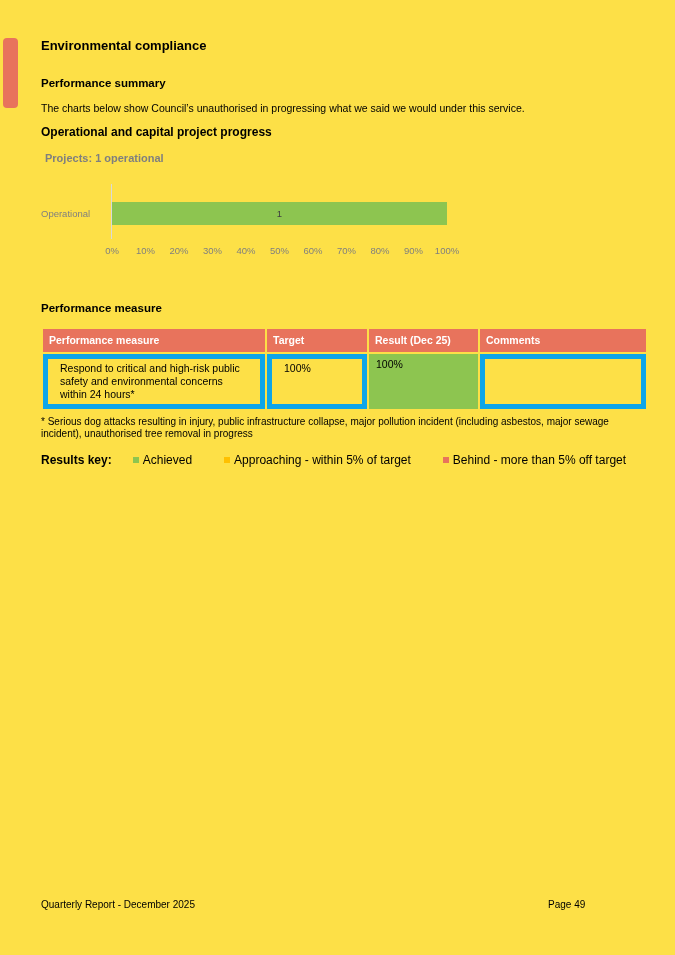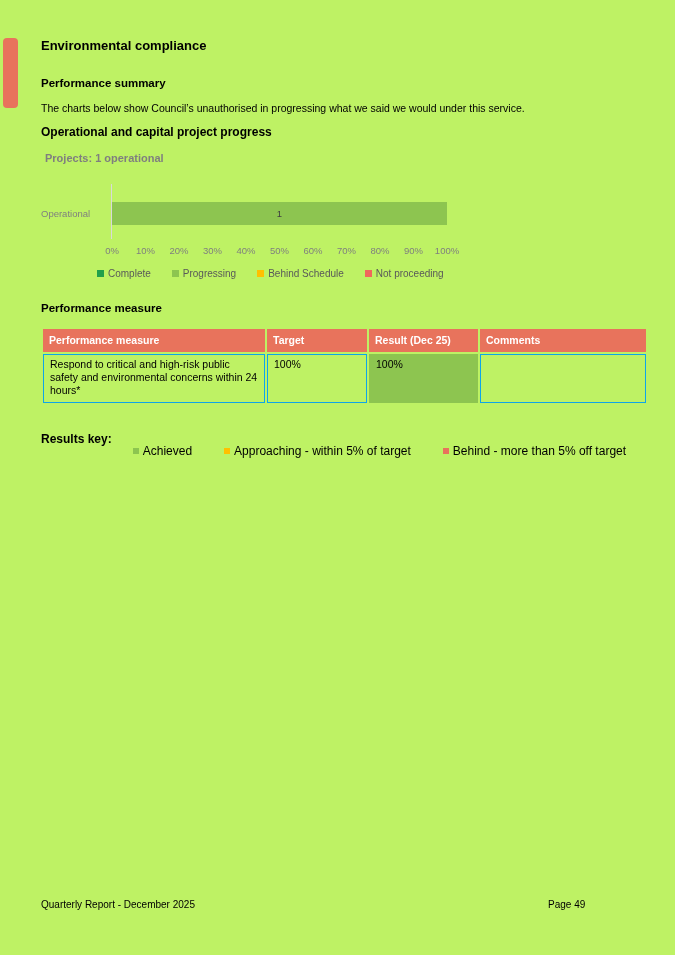--- a/index.html
+++ b/index.html
@@ -1,18 +1,18 @@
 <!DOCTYPE html>
 <html><head>
 <meta charset="utf-8">
 <style>
   * { margin:0; padding:0; box-sizing:border-box; }
   html,body { background:#fff; }
   .page {
-    position:relative; width:675px; height:955px; background:#bef264;
+    position:relative; width:675px; height:955px; background:#fde047;
     font-family:"Liberation Sans","DejaVu Sans",sans-serif; color:#000;
     overflow:hidden;
   }
   .side-tab {
     position:absolute; left:3px; top:38px; width:15px; height:70px;
     border-radius:4px;
   }
   .content { position:absolute; left:41px; top:38px; width:607px; }
   .h-title { font-size:13px; font-weight:bold; line-height:15px; }
   .h-sub   { font-size:11.5px; font-weight:bold; line-height:13px; margin-top:24px; }
@@ -42,28 +42,28 @@
   .h-pm { font-size:11.5px; font-weight:bold; line-height:13px; margin-top:10px; }
 
   table.pm-table {
     margin-top:12px; width:607px; border-collapse:separate; border-spacing:2px;
     font-size:10.5px;
   }
   .pm-table th {
     text-align:left; font-weight:bold; color:#ffffff; padding:4px 6px;
     font-size:10.5px; line-height:13px; height:23px;
   }
-  .pm-table td { border:1px solid #0ea5e9; padding:3px 6px; vertical-align:top; line-height:13px; }
+  .pm-table td { border:5px solid #0ea5e9; padding:3px 12px; vertical-align:top; line-height:13px; }
   .pm-table tr.body-row { height:49px; }
   .pm-table td.result-cell { border:none; padding:4px 7px; }
 
   .footnote { font-size:10px; line-height:11.5px; margin-top:5px; }
   .results-key { margin-top:14px; display:flex; align-items:center; font-size:12px;gap:14px; }
   .rk-label { font-weight:bold; margin-right:7px; }
-  .rk-item { display:flex; align-items:center; gap:4px; margin-right:18px; white-space:nowrap;margin-top:25px; }
+  .rk-item { display:flex; align-items:center; gap:4px; margin-right:18px; white-space:nowrap; }
   .rk-sq { width:6px; height:6px; display:inline-block; flex:0 0 auto; }
 
   .footer-left  { position:absolute; left:41px; top:899px; font-size:10px; }
   .footer-right { position:absolute; left:548px; top:899px; font-size:10px; }
 </style>
 </head>
 <body>
 
 <div class="page">
   <div class="side-tab" style="background-color: rgb(232, 115, 92);"></div>
@@ -87,38 +87,20 @@
         <span style="left:20%">20%</span>
         <span style="left:30%">30%</span>
         <span style="left:40%">40%</span>
         <span style="left:50%">50%</span>
         <span style="left:60%">60%</span>
         <span style="left:70%">70%</span>
         <span style="left:80%">80%</span>
         <span style="left:90%">90%</span>
         <span style="left:100%">100%</span>
       </div>
-      <div class="legend">
-        <span class="lg-item">
-          <span class="sq" style="background-color: rgb(33, 160, 75);"></span>
-          <span>Complete</span>
-        </span>
-        <span class="lg-item">
-          <span class="sq" style="background-color: rgb(141, 197, 80);"></span>
-          <span>Progressing</span>
-        </span>
-        <span class="lg-item">
-          <span class="sq" style="background-color: rgb(255, 192, 0);"></span>
-          <span>Behind Schedule</span>
-        </span>
-        <span class="lg-item">
-          <span class="sq" style="background-color: rgb(240, 104, 92);"></span>
-          <span>Not proceeding</span>
-        </span>
-      </div>
     </div>
 
     <div class="h-pm">Performance measure</div>
 
     <table class="pm-table">
       <colgroup>
         <col style="width:222px">
           <col style="width:100px">
           <col style="width:109px">
           <col style="width:166px">
@@ -134,20 +116,21 @@
       <tbody>
         <tr class="body-row">
           <td>Respond to critical and high-risk public safety and environmental concerns within 24 hours*</td>
           <td>100%</td>
           <td class="result-cell" style="background-color: rgb(141, 197, 80);">100%</td>
           <td></td>
         </tr>
       </tbody>
     </table>
 
+    <p class="footnote">* Serious dog attacks resulting in injury, public infrastructure collapse, major pollution incident (including asbestos, major sewage incident), unauthorised tree removal in progress</p>
 
     <div class="results-key">
       <span class="rk-label">Results key:</span>
       <span class="rk-item">
         <span class="rk-sq" style="background-color: rgb(141, 197, 80);"></span>
         <span>Achieved</span>
       </span>
       <span class="rk-item">
         <span class="rk-sq" style="background-color: rgb(255, 192, 0);"></span>
         <span>Approaching - within 5% of target</span>

